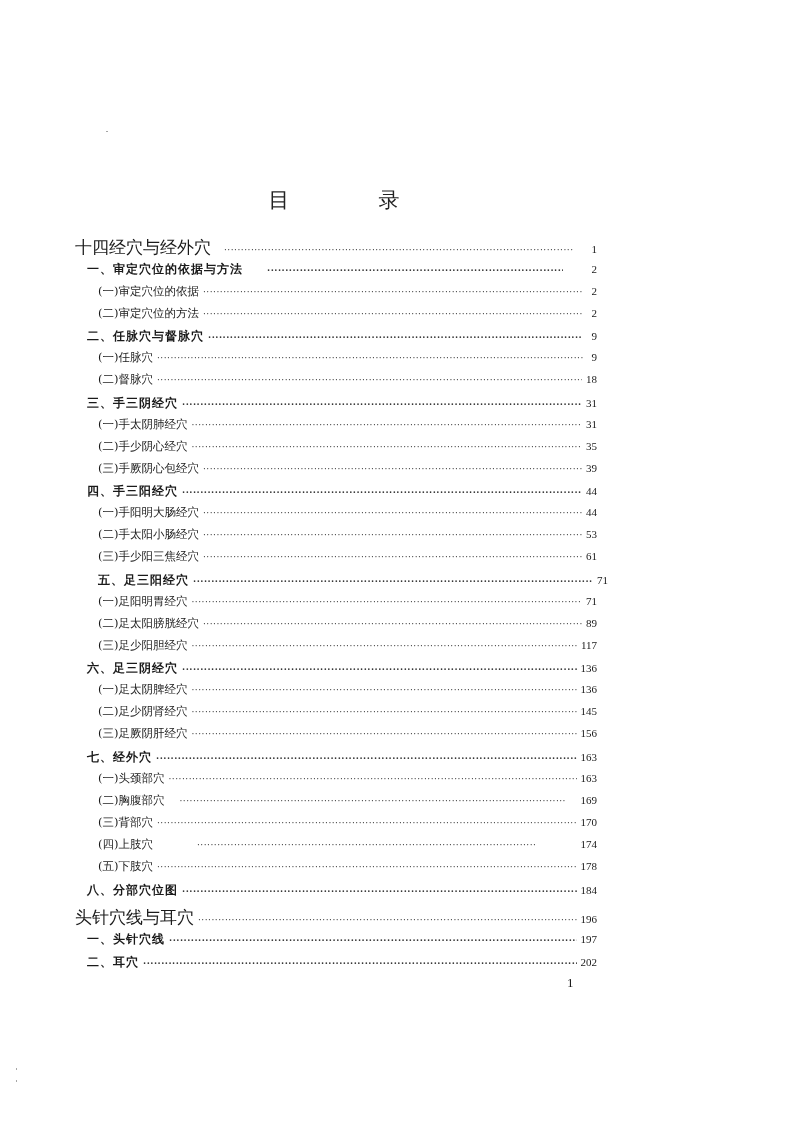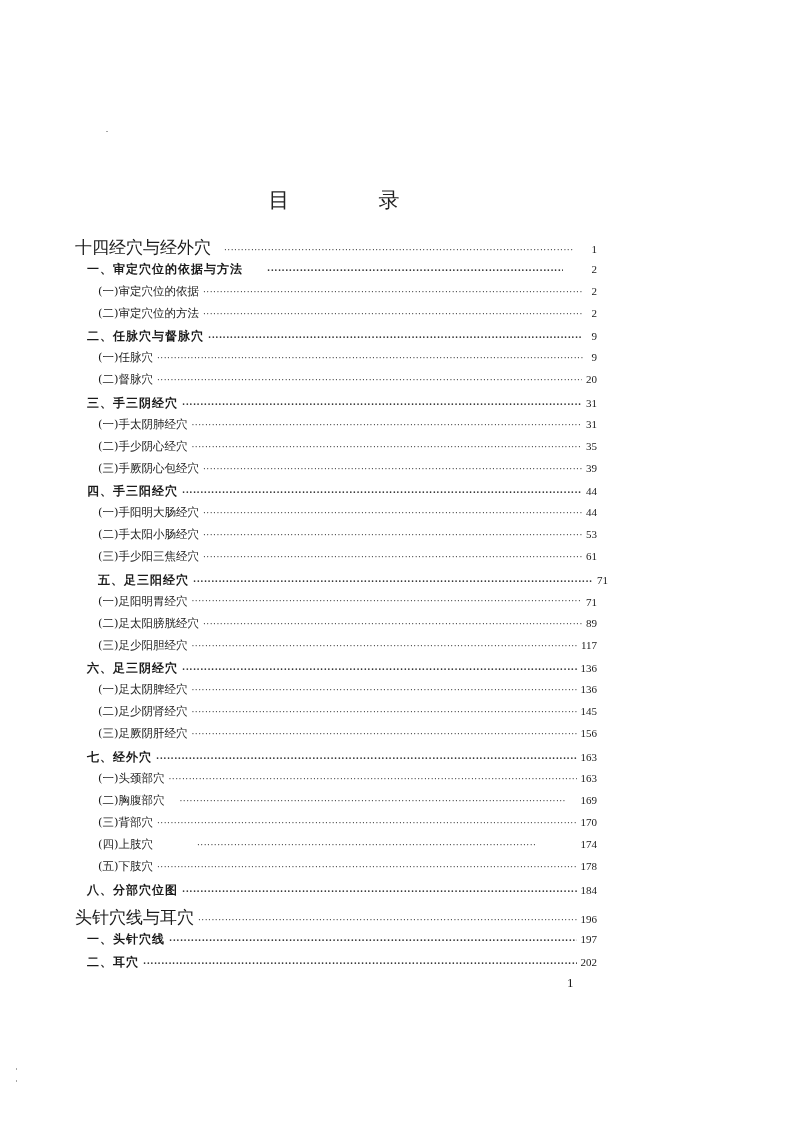--- a/index.html
+++ b/index.html
@@ -67,21 +67,21 @@
       <span class="page">9</span>
     </div>
     <div class="row lv2" style="top: 350px;">
       <span class="label">(一)任脉穴</span>
       <span class="dots"></span>
       <span class="page">9</span>
     </div>
     <div class="row lv2" style="top: 372px;">
       <span class="label">(二)督脉穴</span>
       <span class="dots"></span>
-      <span class="page">20</span>
+      <span class="page">18</span>
     </div>
     <div class="row lv1" style="top: 395px;">
       <span class="label">三、手三阴经穴</span>
       <span class="dots"></span>
       <span class="page">31</span>
     </div>
     <div class="row lv2" style="top: 417px;">
       <span class="label">(一)手太阴肺经穴</span>
       <span class="dots"></span>
       <span class="page">31</span>
@@ -114,21 +114,21 @@
     <div class="row lv2" style="top: 549px;">
       <span class="label">(三)手少阳三焦经穴</span>
       <span class="dots"></span>
       <span class="page">61</span>
     </div>
     <div class="row lv1" style="top: 572px; margin-left: 11px;">
       <span class="label">五、足三阳经穴</span>
       <span class="dots"></span>
       <span class="page">71</span>
     </div>
-    <div class="row lv2" style="top: 594px; align-items: center;">
+    <div class="row lv2" style="top: 594px;">
       <span class="label">(一)足阳明胃经穴</span>
       <span class="dots"></span>
       <span class="page">71</span>
     </div>
     <div class="row lv2" style="top: 616px;">
       <span class="label">(二)足太阳膀胱经穴</span>
       <span class="dots"></span>
       <span class="page">89</span>
     </div>
     <div class="row lv2" style="top: 638px;">

